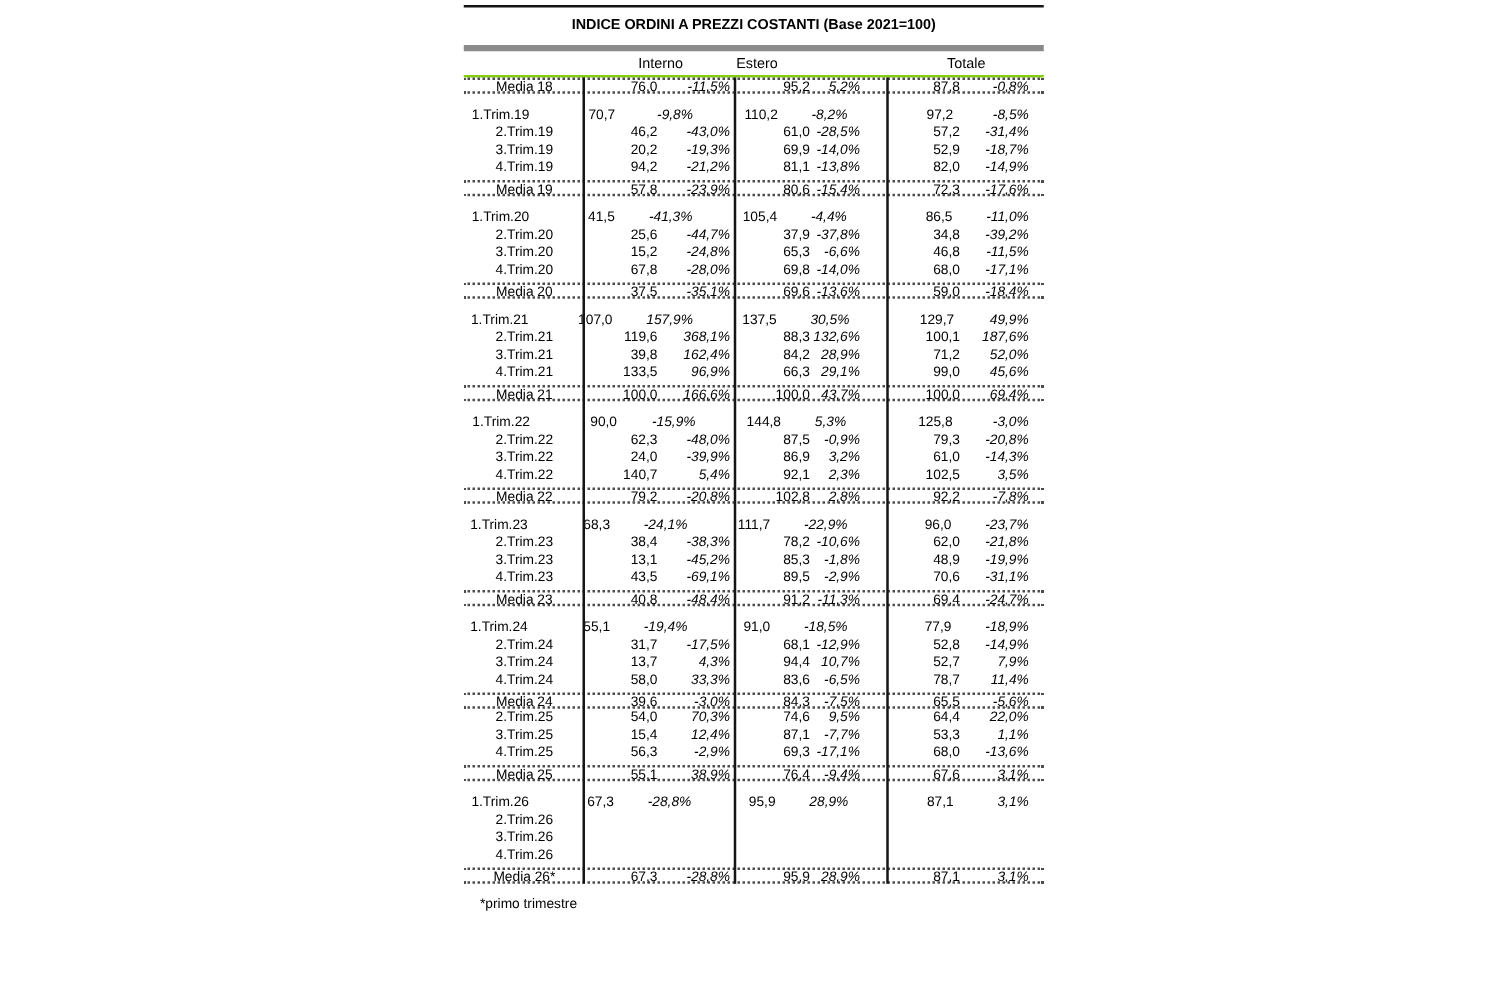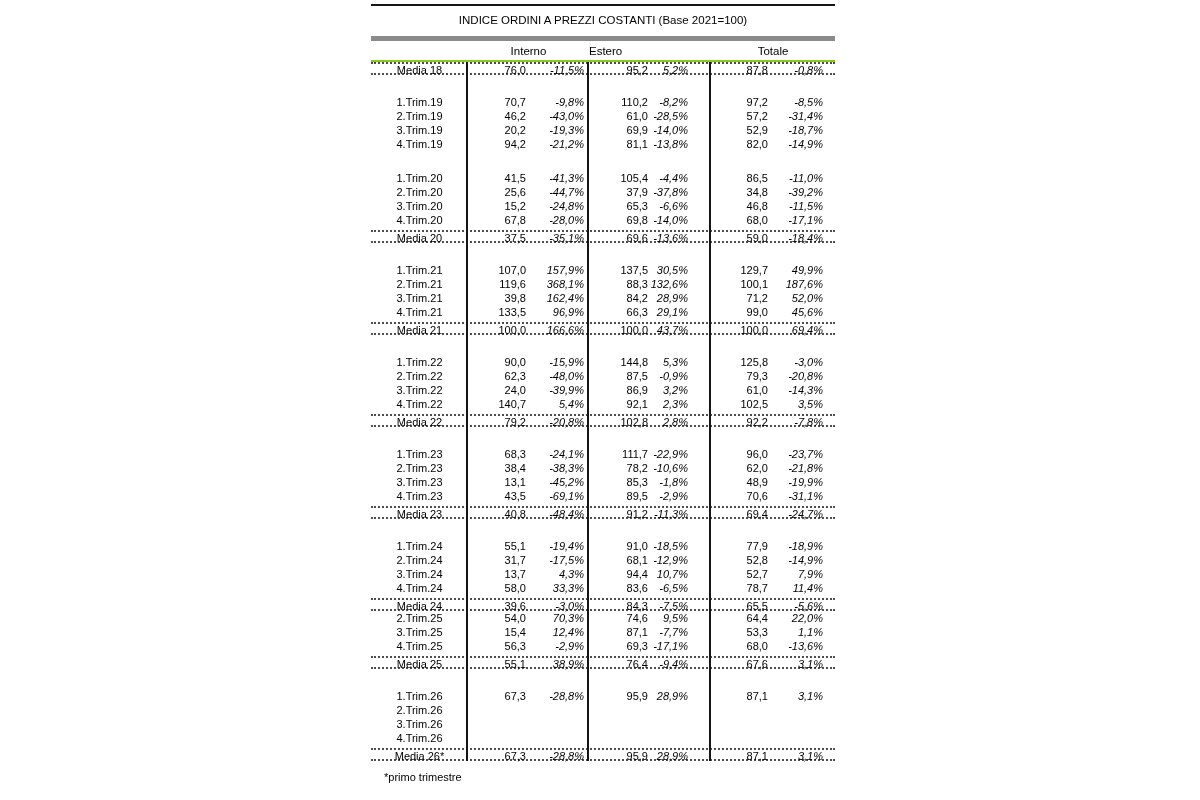--- a/index.html
+++ b/index.html
@@ -14,21 +14,21 @@
     overflow: hidden;
   }
   .sheet {
     position: absolute;
     left: 371px;
     top: 4px;
     width: 464px;
   }
   .top-rule { height: 2px; background: #1a1a1a; }
   .title {
-    font-weight: 400;
+    font-weight: 700;
     font-size: 11.5px;
     line-height: 13px;
     text-align: center;
     padding: 8px 0 9px 0;
   }
   .gray-rule { height: 5px; background: #8a8a8a; }
   .col-headers {
     display: flex;
     height: 19px;
     align-items: center;
@@ -55,21 +55,21 @@
   .v2 { left: 216px; }
   .v3 { left: 338px; }
 
   .row { display: flex; font-size: 11px; }
   .row.quarter { height: 14px; line-height: 14px; }
   .row.media {
     height: 13px; line-height: 12px;
     border-top: 2px dotted #4d4d4d;
     border-bottom: 2px dotted #4d4d4d;
   }
-  .row.block-start { margin-top: 20px; }
+  .row.block-start { margin-top: 10px; gap: 27px; }
   .row.media-gap  { margin-top: 3px; }
 
   .cell { display: block; white-space: pre; }
   .c-label { width: 97px; text-align: center; }
   .c-val1 { width: 58px; text-align: right; }
   .c-pct1 { width: 63px; text-align: right; font-style: italic; padding-right: 5px; }
   .c-val2 { width: 59px; text-align: right; }
   .c-pct2 { width: 63px; text-align: right; font-style: italic; padding-right: 23px; }
   .c-val3 { width: 57px; text-align: right; }
   .c-pct3 { width: 67px; text-align: right; font-style: italic; padding-right: 12px; }
@@ -141,20 +141,29 @@
         </div>
         <div class="row quarter">
           <span class="cell c-label">4.Trim.19</span>
           <span class="cell c-val1">94,2</span>
           <span class="cell c-pct1">-21,2%</span>
           <span class="cell c-val2">81,1</span>
           <span class="cell c-pct2">-13,8%</span>
           <span class="cell c-val3">82,0</span>
           <span class="cell c-pct3">-14,9%</span>
         </div>
+        <div class="row media media-gap">
+          <span class="cell c-label">Media 19</span>
+          <span class="cell c-val1">57,8</span>
+          <span class="cell c-pct1">-23,9%</span>
+          <span class="cell c-val2">80,6</span>
+          <span class="cell c-pct2">-15,4%</span>
+          <span class="cell c-val3">72,3</span>
+          <span class="cell c-pct3">-17,6%</span>
+        </div>
         <div class="row quarter block-start">
           <span class="cell c-label">1.Trim.20</span>
           <span class="cell c-val1">41,5</span>
           <span class="cell c-pct1">-41,3%</span>
           <span class="cell c-val2">105,4</span>
           <span class="cell c-pct2">-4,4%</span>
           <span class="cell c-val3">86,5</span>
           <span class="cell c-pct3">-11,0%</span>
         </div>
         <div class="row quarter">

